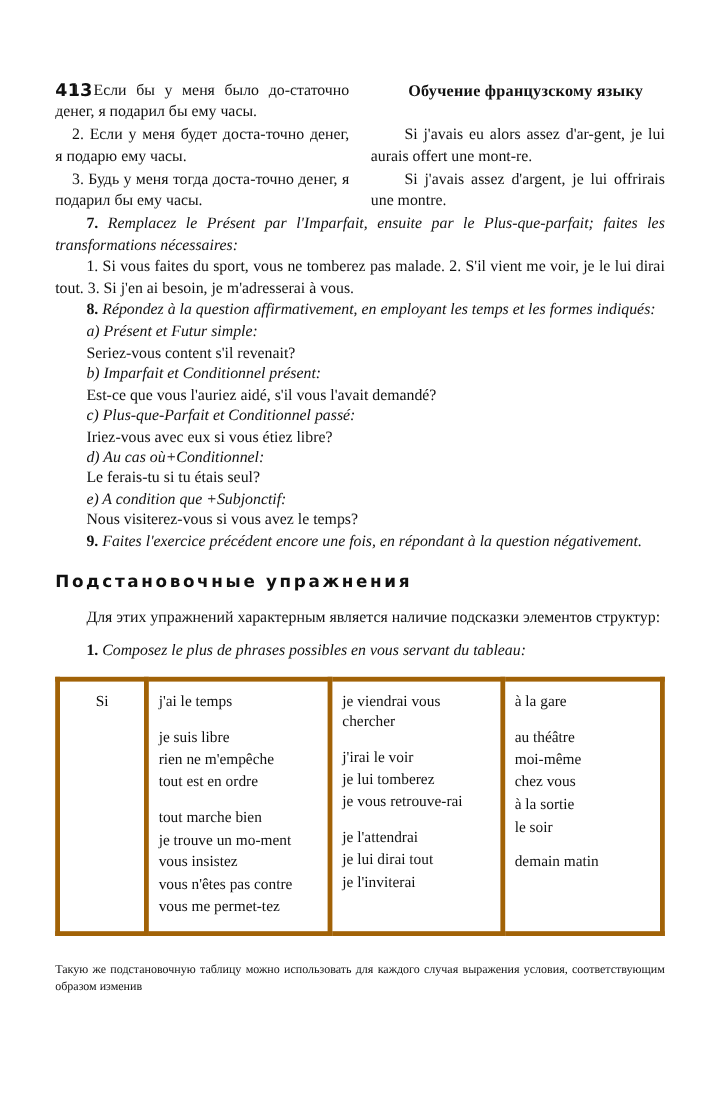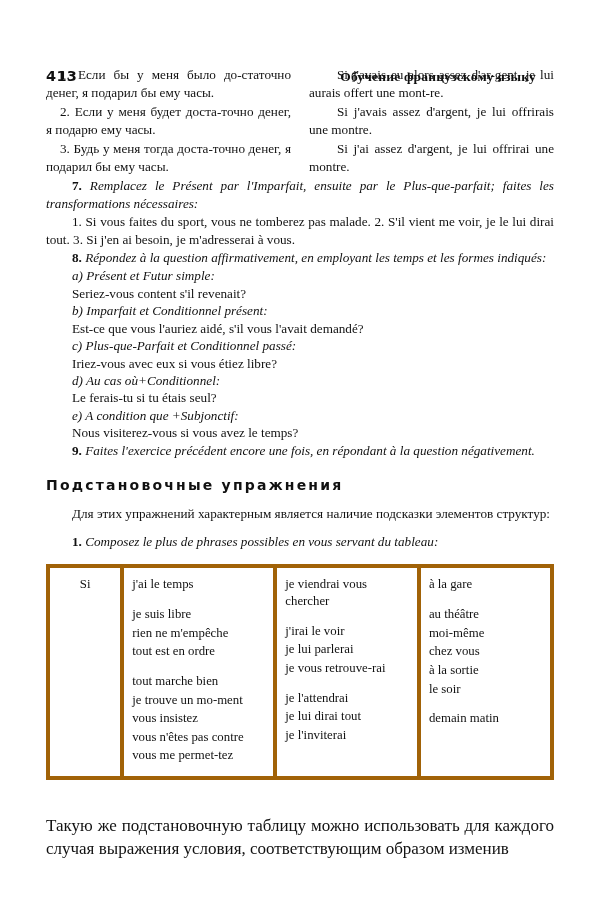--- a/index.html
+++ b/index.html
@@ -121,22 +121,22 @@
     vertical-align: top;
     padding: 8px 8px 10px 8px;
   }
   td.c1 { width: 64px; text-align: center; vertical-align: middle; }
   td.c2 { width: 150px; }
   td.c3 { width: 140px; }
   td.c4 { width: 130px; }
   .cellline { margin: 0 0 2px 0; }
   .cellline.sp { margin-top: 13px; }
   .bottom-para {
-    margin-top: 34px;
-    font-size: 17px;
+    margin-top: 22px;
+    font-size: 10px;
     line-height: 1.36;
     text-align: justify;
   }
   .bottom-para .first-line { text-indent: 26px; }
 </style>
 </head>
 <body>
 
 <div class="page">
 
@@ -149,21 +149,20 @@
 
     <div class="two-col">
       <div class="col left">
         <p>1. Если бы у меня было до-статочно денег, я подарил бы ему часы.</p>
         <p>2. Если у меня будет доста-точно денег, я подарю ему часы.</p>
         <p>3. Будь у меня тогда доста-точно денег, я подарил бы ему часы.</p>
       </div>
       <div class="col right">
         <p>Si j'avais eu alors assez d'ar-gent, je lui aurais offert une mont-re.</p>
         <p>Si j'avais assez d'argent, je lui offrirais une montre.</p>
-        <p>Si j'ai assez d'argent, je lui offrirai une montre.</p>
       </div>
     </div>
 
     <p class="exercise indent">
       <span class="num ital">7.</span>
       <span class="ital">Remplacez le Présent par l'Imparfait, ensuite par le Plus-que-parfait; faites les transformations nécessaires:</span>
     </p>
     <p class="exercise indent">1. Si vous faites du sport, vous ne tomberez pas malade. 2. S'il vient me voir, je le lui dirai tout. 3. Si j'en ai besoin, je m'adresserai à vous.</p>
 
     <p class="exercise indent">
@@ -207,21 +206,21 @@
           <p class="cellline">tout est en ordre</p>
           <p class="cellline sp">tout marche bien</p>
           <p class="cellline">je trouve un mo-ment</p>
           <p class="cellline">vous insistez</p>
           <p class="cellline">vous n'êtes pas contre</p>
           <p class="cellline">vous me permet-tez</p>
         </td>
         <td class="c3">
           <p class="cellline">je viendrai vous chercher</p>
           <p class="cellline sp">j'irai le voir</p>
-          <p class="cellline">je lui parlerai</p>
+          <p class="cellline">je lui tomberez</p>
           <p class="cellline">je vous retrouve-rai</p>
           <p class="cellline sp">je l'attendrai</p>
           <p class="cellline">je lui dirai tout</p>
           <p class="cellline">je l'inviterai</p>
         </td>
         <td class="c4">
           <p class="cellline">à la gare</p>
           <p class="cellline sp">au théâtre</p>
           <p class="cellline">moi-même</p>
           <p class="cellline">chez vous</p>

